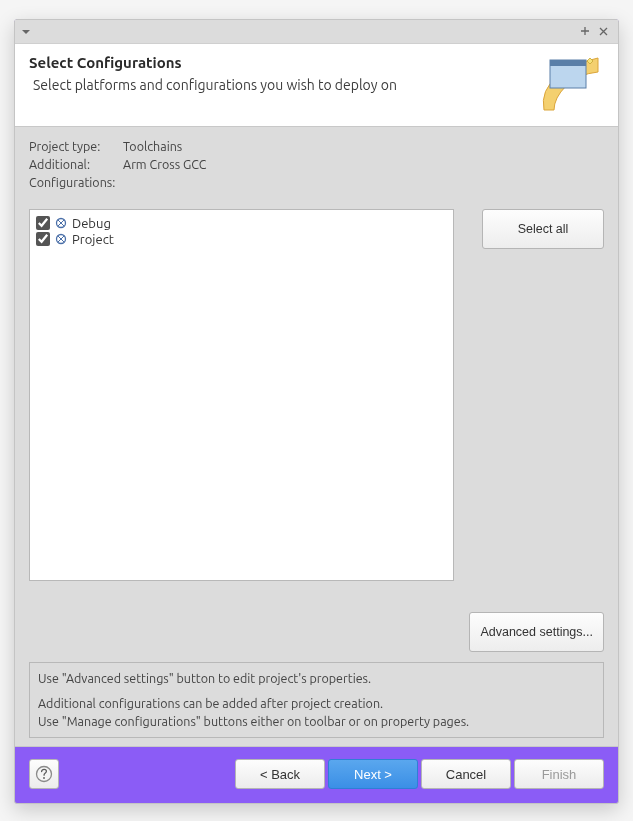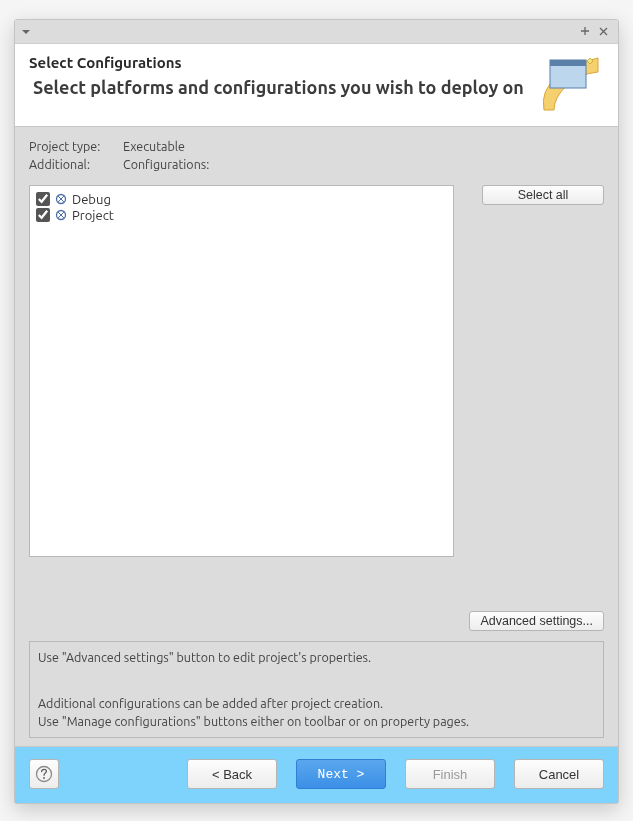--- a/index.html
+++ b/index.html
@@ -9,21 +9,21 @@
   color: #3c3c3c;
   background: #f5f5f5;
   width: 633px;
   height: 821px;
   overflow: hidden;
 }
 .dialog {
   position: absolute;
   left: 14px; top: 19px;
   width: 605px; height: 785px;
-  background: #7dd3fc;
+  background: #8b5cf6;
   border: 1px solid #c4c4c4;
   border-radius: 3px;
   box-shadow: 0 6px 20px rgba(0,0,0,0.18);
   display: flex;
   flex-direction: column;
 }
 .titlebar {
   height: 24px;
   background: #dcdcdc;
   border-bottom: 1px solid #cfcfcf;
@@ -43,45 +43,44 @@
   border-bottom: 1px solid #c8c8c8;
 }
 .header-text { flex: 1; }
 .header h1 {
   font-size: 15px;
   font-weight: bold;
   color: #2b2b2b;
   margin-bottom: 6px;
 }
 .header .subtitle {
-  font-size: 18px;
+  font-size: 14px;
   color: #3c3c3c;
   padding-left: 4px;
-  font-weight: bold;
 }
 .header-icon {
   width: 66px; height: 58px;
   margin-left: 8px;
   position: relative;
 }
 
 .body {
   flex: 1;
   padding: 12px 14px 8px 14px;
   display: flex;
   flex-direction: column;
   background: #dcdcdc;
 }
 .info-grid {
   display: grid;
   grid-template-columns: 94px 1fr;
   row-gap: 4px;
   font-size: 12.5px;
   color: #444;
-  margin-bottom: 10px;
+  margin-bottom: 20px;
 }
 .config-row { display: flex; align-items: flex-start; gap: 28px; flex: 1; }
 .config-list {
   flex: 1;
   background: #ffffff;
   border: 1px solid #b8b8b8;
   height: 372px;
   padding: 5px 6px;
   overflow: auto;
 }
@@ -101,21 +100,21 @@
   display: inline-flex;
   width: 14px; height: 14px;
 }
 .side-buttons {
   width: 122px;
   display: flex;
   flex-direction: column;
   gap: 10px;
 }
 .btn {
-  height: 20px;
+  height: 40px;
   border: 1px solid #b5b5b5;
   border-radius: 3px;
   background: linear-gradient(#fdfdfd,#ededed);
   font-size: 12.5px;
   color: #333;
   cursor: pointer;
   display: inline-flex;
   align-items: center;
   justify-content: center;
   padding: 0 10px;
@@ -124,28 +123,28 @@
 .advanced-row { display:flex; justify-content:flex-end; margin-top:0; }
 .note-box {
   margin-top: 10px;
   border: 1px solid #b8b8b8;
   background: #dcdcdc;
   padding: 7px 8px;
   font-size: 12.5px;
   color: #444;
   line-height: 1.4;
 }
-.note-box p + p { margin-top: 29px; }
+.note-box p + p { margin-top: 8px; }
 
 .footer {
   border-top: 1px solid #c8c8c8;
   padding: 12px 14px 14px 14px;
   display: flex;
   align-items: center;
-  gap: 19px;
+  gap: 3px;
 }
 .help-btn {
   width: 30px; height: 30px;
   border: 1px solid #b5b5b5;
   border-radius: 3px;
   background: linear-gradient(#fdfdfd,#ececec);
   display:flex; align-items:center; justify-content:center;
   cursor: pointer;
 }
 .footer .spacer { flex: 1; }
@@ -155,21 +154,20 @@
   border-radius: 3px;
   background: linear-gradient(#fdfdfd,#ececec);
   font-size: 13px;
   color: #333;
   cursor: pointer;
 }
 .nav-btn.primary {
   background: linear-gradient(#5aa7ee,#3b8fe6);
   border-color: #2f7fd6;
   color: #ffffff;
-  font-family: Liberation Mono, monospace;
 }
 .nav-btn.disabled {
   color: #9a9a9a;
   cursor: default;
 }
 </style>
 </head>
 <body>
 
 <div class="dialog">
@@ -204,22 +202,23 @@
         <rect x="12" y="6" width="36" height="28" fill="#bcd6ee" stroke="#5a7fa8" stroke-width="1"></rect>
         <rect x="12" y="6" width="36" height="6" fill="#5a7fa8"></rect>
         <path d="M52 4 l3 3 l-3 3 l-3 -3 Z" fill="#f6e27a" stroke="#c7a432" stroke-width="0.8"></path>
       </svg>
     </div>
   </div>
 
   <div class="body">
     <div class="info-grid">
       <div>Project type:</div>
-      <div>Executable</div>
+      <div>Toolchains</div>
       <div>Additional:</div>
+      <div>Arm Cross GCC</div>
       <div>Configurations:</div>
       <div></div>
     </div>
 
     <div class="config-row">
       <div class="config-list">
         <label class="config-item">
           <input type="checkbox" checked="" style="">
           <span class="cfg-icon">
             <svg width="14" height="14" viewBox="0 0 14 14">
@@ -262,17 +261,17 @@
     <button class="help-btn">
       <svg width="18" height="18" viewBox="0 0 18 18">
         <circle cx="9" cy="9" r="7.5" fill="#f4f4f4" stroke="#8a8a8a" stroke-width="1.3"></circle>
         <path d="M6.6 6.6c0-1.4 1.1-2.3 2.5-2.3 1.3 0 2.3.9 2.3 2 0 .9-.5 1.4-1.3 1.9-.7.5-1 .8-1 1.6v.4" fill="none" stroke="#5a5a5a" stroke-width="1.3" stroke-linecap="round"></path>
         <circle cx="9" cy="13" r="0.9" fill="#5a5a5a"></circle>
       </svg>
     </button>
     <span class="spacer"></span>
     <button class="nav-btn">&lt; Back</button>
     <button class="nav-btn primary">Next &gt;</button>
+    <button class="nav-btn">Cancel</button>
     <button class="nav-btn disabled">Finish</button>
-    <button class="nav-btn">Cancel</button>
   </div>
 
 </div>
 
 </body></html>

